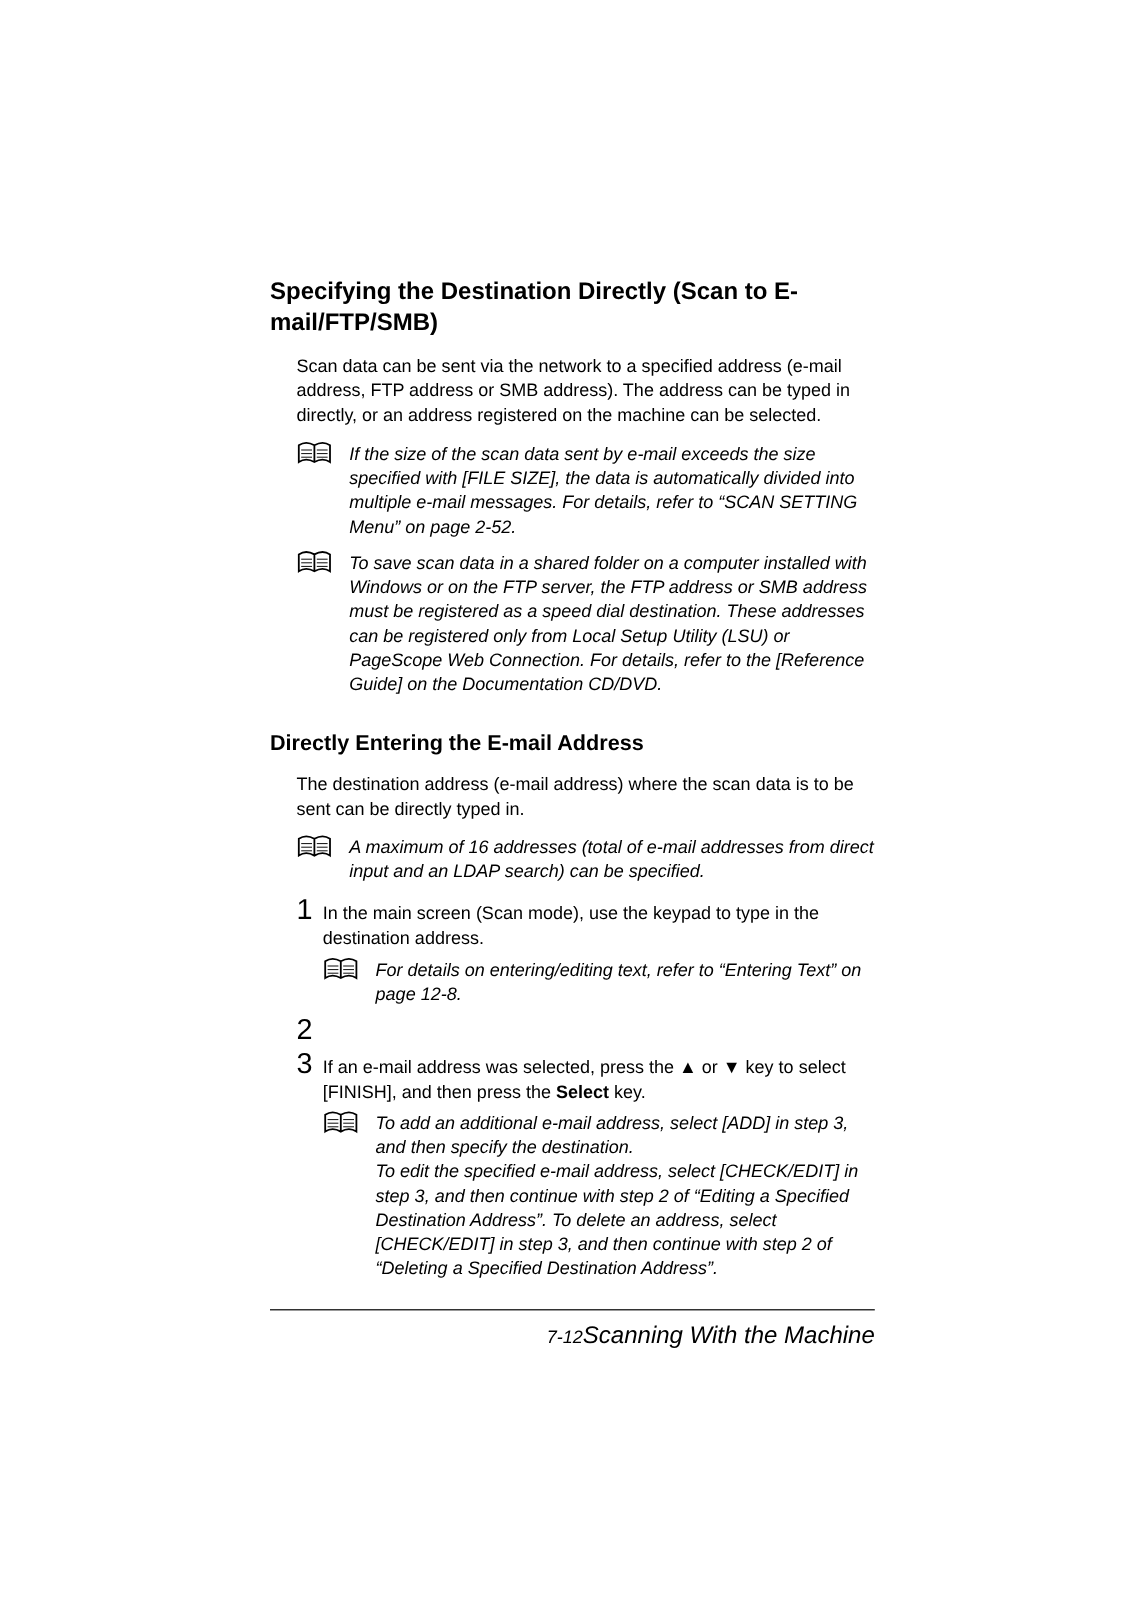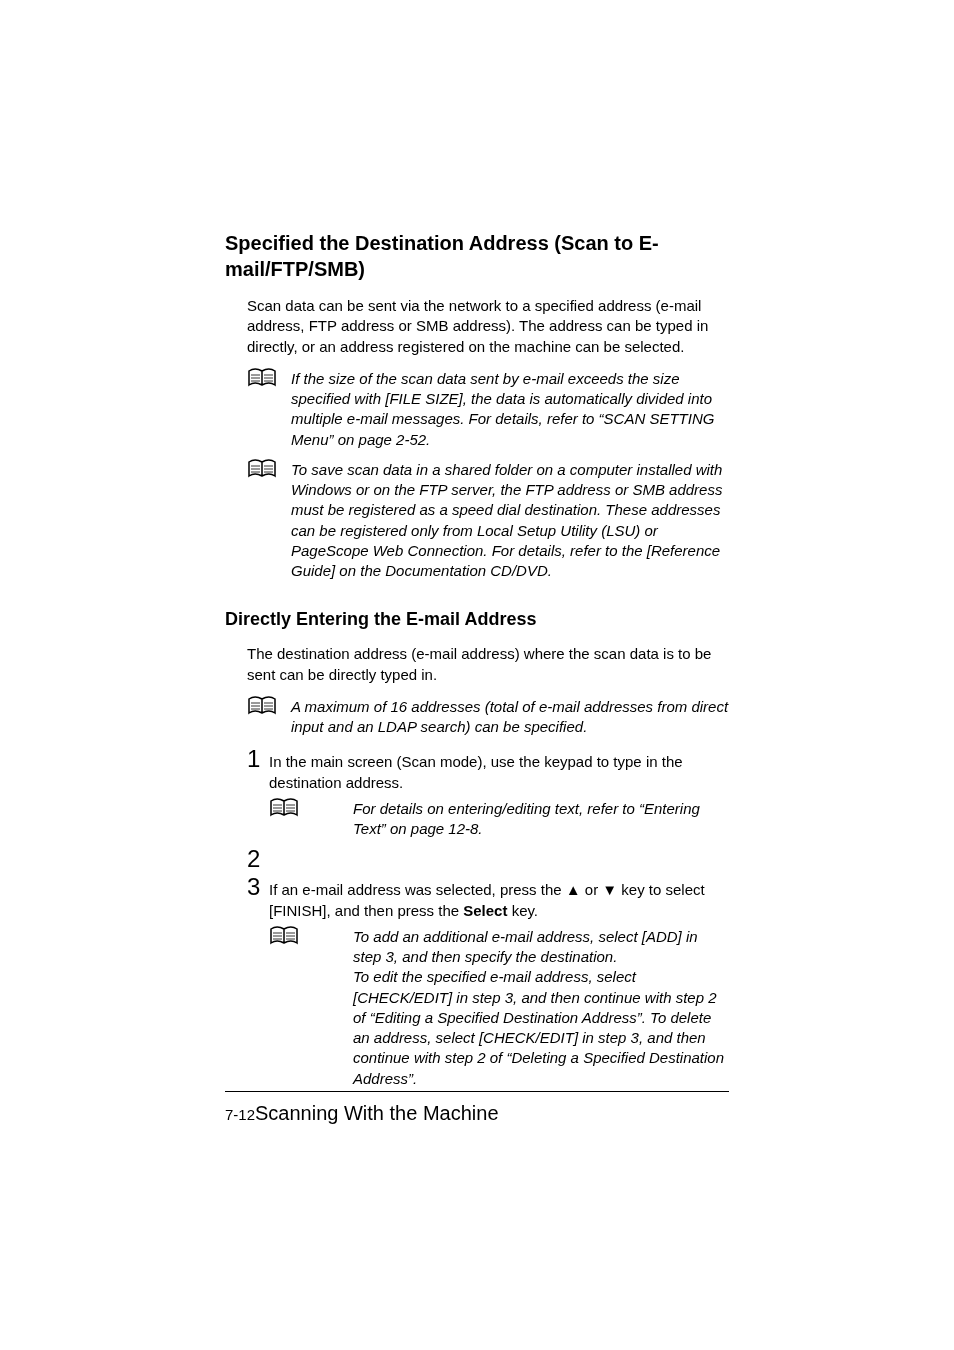--- a/index.html
+++ b/index.html
@@ -69,52 +69,52 @@
     font-size: 15px;
     line-height: 1.35;
     padding-top: 5px;
   }
   .step-note {
     display: flex;
     align-items: flex-start;
     margin-left: 44px;
     margin-top: 6px;
     margin-bottom: 8px;
-    gap: 40px;
   }
   .step-note .note-text {
     font-size: 15px;
   }
   .b { font-weight: bold; }
   .footer {
     position: absolute;
     left: 225px;
     right: 225px;
     bottom: 225px;
   }
   .footer-line {
     border-top: 1px solid #000;
     margin-bottom: 10px;
   }
   .footer-row {
     display: flex;
-    justify-content: flex-start;
+    justify-content: flex-end;
     align-items: baseline;
     font-size: 15px;
+    font-style: italic;
   }
   .footer-right {
     font-size: 20px;
   }
 </style>
 </head>
 <body>
 
 <div class="page">
 
-  <div class="h1">Specified the Destination Address (Scan to E-mail/FTP/SMB)</div>
+  <div class="h1">Specifying the Destination Directly (Scan to E-mail/FTP/SMB)</div>
 
   <div class="body-text">Scan data can be sent via the network to a specified address (e-mail address, FTP address or SMB address). The address can be typed in directly, or an address registered on the machine can be selected.</div>
 
 
   <div class="note-block">
     <span class="note-icon">
       <svg width="30" height="22" viewBox="0 0 30 22">
           <path d="M2 4 Q8 0 15 4 Q22 0 28 4 L28 18 Q22 14 15 18 Q8 14 2 18 Z M15 4 L15 18" fill="none" stroke="#000" stroke-width="1.5"></path>
           <path d="M4 8 L13 8 M4 11 L13 11 M4 14 L13 14 M17 8 L26 8 M17 11 L26 11 M17 14 L26 14" stroke="#000" stroke-width="0.8"></path>
         </svg>

